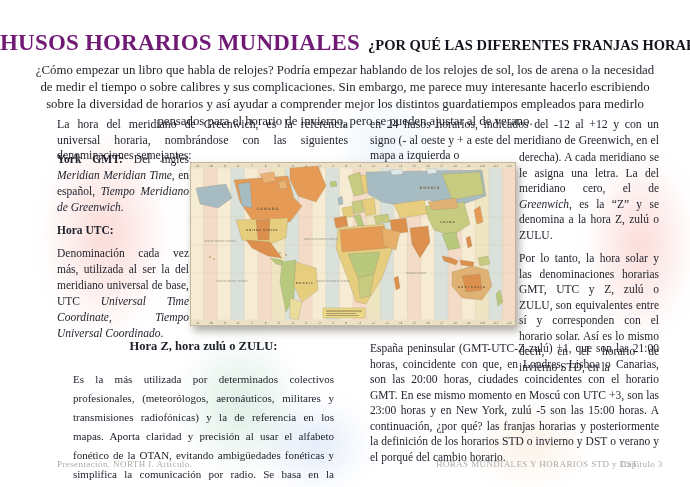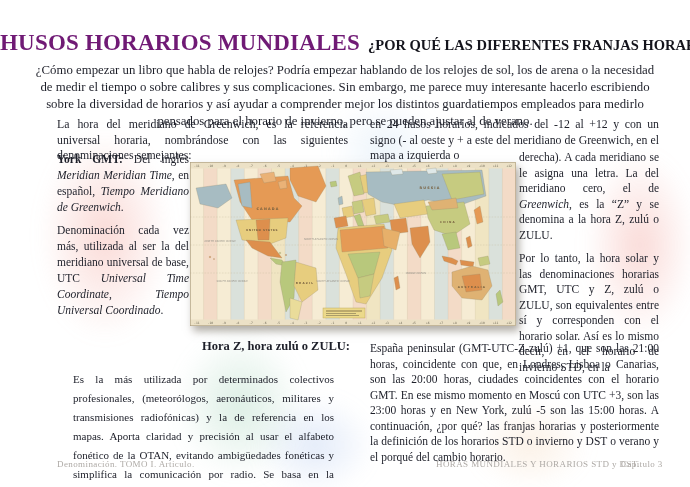--- a/index.html
+++ b/index.html
@@ -22,21 +22,21 @@
   .title-row{left:0;top:30px;width:690px;text-align:center;white-space:nowrap;}
   .title-main{font-size:23px;font-weight:bold;letter-spacing:.2px;color:#701a75;}
   .title-sub{font-size:14.5px;font-weight:bold;color:#14141c;margin-left:4px;}
   .intro{left:33px;top:62px;width:624px;font-size:12.8px;line-height:17px;text-align:center;color:#1d1f29;}
 
   .col{text-align:justify;color:#1d1f29;}
   .left-lead{left:57px;top:117px;width:291px;font-size:11.8px;line-height:15.5px;}
   .left-narrow{left:57px;top:151px;width:132px;font-size:11.5px;line-height:16px;}
   .left-narrow p{margin:0 0 7px 0;}
   .left-bottom{left:57px;top:339px;width:293px;}
-  .left-bottom .hd{font-size:12.5px;font-weight:bold;margin:0 0 7px 0;text-align:right;}
+  .left-bottom .hd{font-size:12.5px;font-weight:bold;margin:0 0 7px 0;text-align:center;}
   .left-bottom .bd{font-size:11px;line-height:19px;margin:16px;}
   .right-lead{left:370px;top:117px;width:289px;font-size:11.8px;line-height:15.5px;}
   .right-narrow{left:519px;top:150px;width:140px;font-size:11.5px;line-height:15.5px;}
   .right-narrow p{margin:0 0 8px 0;}
   .right-bottom{left:370px;top:341px;width:289px;font-size:11.5px;line-height:15.5px;}
   b.run{font-weight:bold;} i.run{font-style:italic;}
 
   .map-wrap{left:190px;top:162px;width:326px;height:164px;
     box-shadow:3px 5px 8px rgba(95,88,74,.5);
     background:#f1e8d2;}
@@ -65,20 +65,21 @@
   <span class="title-main">HUSOS HORARIOS MUNDIALES</span>
   <span class="title-sub">¿POR QUÉ LAS DIFERENTES FRANJAS HORARIAS?</span>
 </div>
 
 <div class="abs intro">¿Cómo empezar un libro que habla de relojes? Podría empezar hablando de los relojes de sol, los de arena o la necesidad de medir el tiempo o sobre calibres y sus complicaciones. Sin embargo, me parece muy interesante hacerlo escribiendo sobre la diversidad de horarios y así ayudar a comprender mejor los distintos guardatiempos empleados para medirlo pensados para el horario de invierno, pero se pueden ajustar al de verano.</div>
 
 <div class="abs col left-lead">La hora del meridiano de Greenwich, es la referencia universal horaria, nombrándose con las siguientes denominaciones semejantes:</div>
 
 <div class="abs col left-narrow">
   <p><b class="run">York GMT:</b><span> Del inglés </span><i class="run">Meridian Meridian Time</i><span>, en español, </span><i class="run">Tiempo Meridiano de Greenwich</i><span>.</span></p>
+  <p><b class="run">Hora UTC:</b></p>
   <p><span>Denominación cada vez más, utilizada al ser la del meridiano universal de base, UTC </span><i class="run">Universal Time Coordinate</i><span>, </span><i class="run">Tiempo Universal Coordinado</i><span>.</span></p>
 </div>
 
 <div class="abs col left-bottom">
   <p class="hd">Hora Z, hora zulú o ZULU:</p>
   <p class="bd">Es la más utilizada por determinados colectivos profesionales, (meteorólogos, aeronáuticos, militares y transmisiones radiofónicas) y la de referencia en los mapas. Aporta claridad y precisión al usar el alfabeto fonético de la OTAN, evitando ambigüedades fonéticas y simplifica la comunicación por radio. Se basa en la división de la Tierra</p>
 </div>
 
 <div class="abs col right-lead">en 24 husos horarios, indicados del -12 al +12 y con un signo (- al oeste y + a este del meridiano de Greenwich, en el mapa a izquierda o</div>
 
@@ -273,16 +274,16 @@
       <rect x="133" y="146" width="42" height="10" fill="#ecd98a" stroke="#b3a04f" stroke-width="0.4"></rect>
       <rect x="136" y="148.5" width="36" height="1" fill="#8a7b4e"></rect>
       <rect x="136" y="151" width="30" height="0.8" fill="#9a8c60"></rect>
       <rect x="136" y="153.2" width="33" height="0.8" fill="#9a8c60"></rect>
     </g>
     <rect x="0.3" y="0.3" width="325.4" height="163.4" fill="none" stroke="#a89a7c" stroke-width="0.6"></rect>
   </svg>
 </div>
 
 <div class="abs footer">
-  <span class="f-left">Denominación. TOMO I. Articulo.</span>
+  <span class="f-left">Presentación. NORTH I. Articulo.</span>
   <span class="f-right">HORAS MUNDIALES Y HORARIOS STD y DST.</span>
   <span class="f-chapter">Capitulo 3</span>
 </div>
 
 </body></html>

